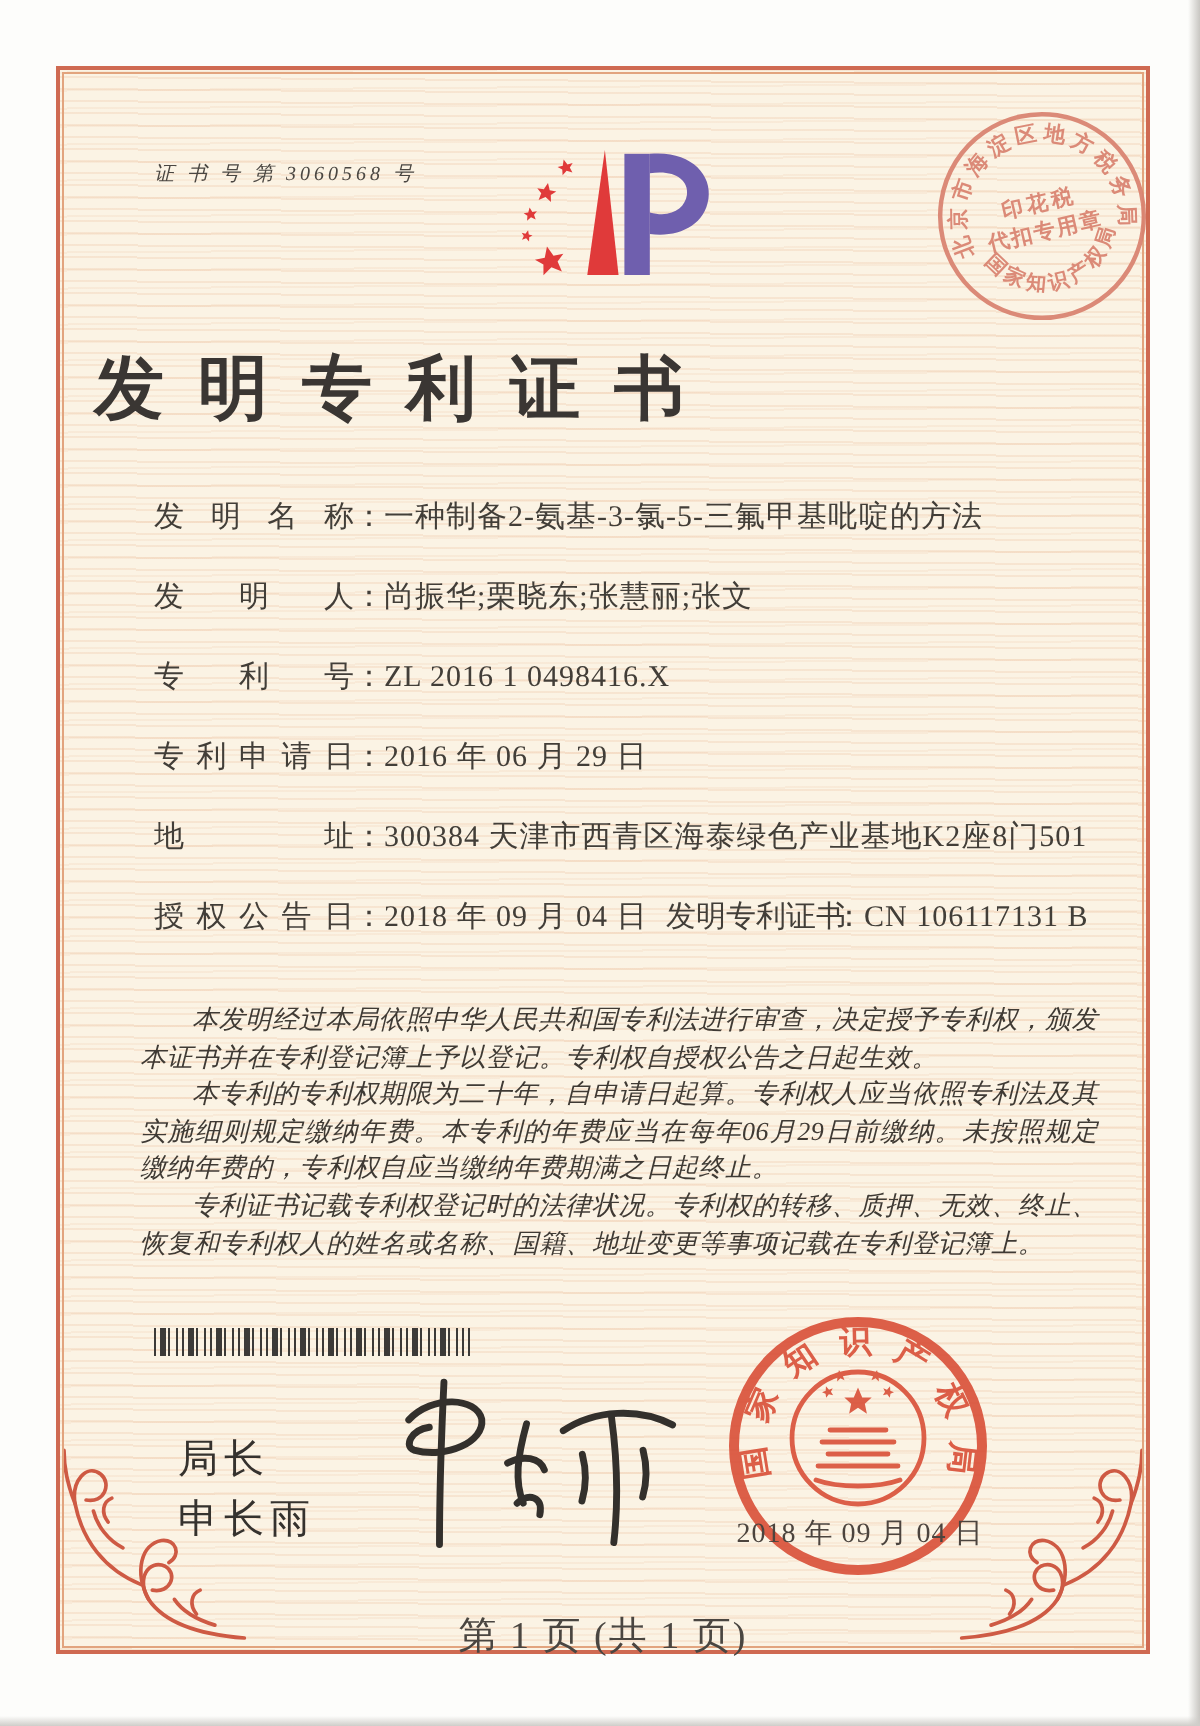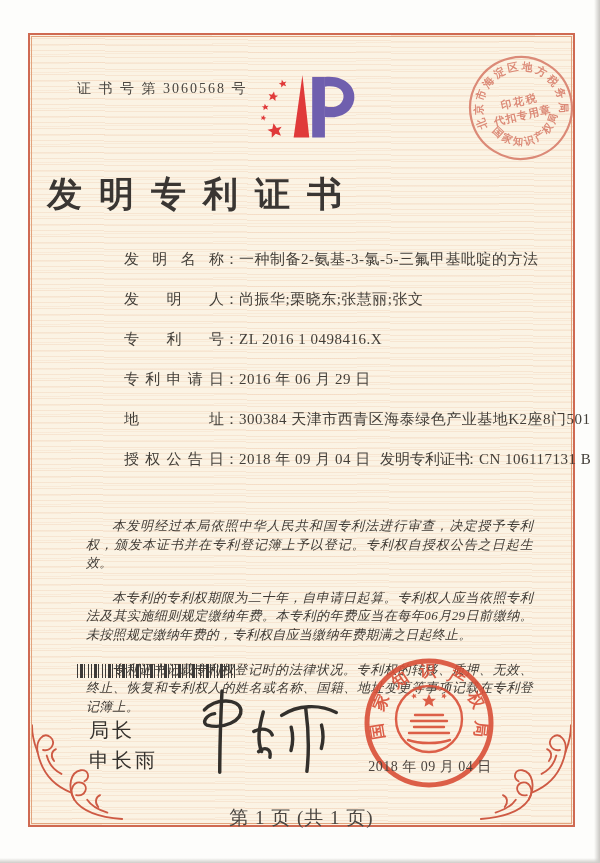--- a/index.html
+++ b/index.html
@@ -5,32 +5,32 @@
   html,body{margin:0;padding:0;}
   body{width:600px;height:863px;background:#ffffff;font-family:"Liberation Serif","DejaVu Serif",serif;overflow:hidden;}
   .page{position:relative;width:600px;height:863px;background:#fdfdfb;}
   .scan-edge-r{position:absolute;right:0;top:0;width:6px;height:100%;background:linear-gradient(to left,#c8c6c2,rgba(200,198,194,0));}
   .scan-edge-b{position:absolute;left:0;bottom:0;width:100%;height:5px;background:linear-gradient(to top,#cfcdc9,rgba(207,205,201,0));}
   .frame{position:absolute;left:28px;top:33px;width:543px;height:790px;border:2px solid #cf6a52;background:
     repeating-linear-gradient(0.4deg, rgba(232,178,140,0.22) 0 1px, rgba(0,0,0,0) 1px 6px),
     repeating-linear-gradient(-0.4deg, rgba(232,178,140,0.14) 0 1px, rgba(0,0,0,0) 1px 9px),
     #fbf3e4;}
   .frame::before{content:"";position:absolute;inset:1px;border:1px solid #e2a47e;pointer-events:none;}
-  .cert-no{position:absolute;left:47px;top:45px;font-size:14px;letter-spacing:2px;color:#4a4641;}
+  .cert-no{position:absolute;left:47px;top:45px;font-size:10px;letter-spacing:2px;color:#4a4641;font-style:italic;}
   .logo{position:absolute;left:212px;top:38px;width:115px;height:86px;}
   .tax-seal{position:absolute;left:435px;top:17px;width:112px;height:112px;transform:rotate(-13deg);opacity:0.92;}
   .title{position:absolute;left:0;top:136px;width:100%;text-align:left;font-size:35px;letter-spacing:17px;padding-left:17px;box-sizing:border-box;color:#3a3633;font-weight:700;}
   .fields{position:absolute;left:47px;top:214px;width:482px;font-size:15px;color:#423e38;}
   .frow{line-height:21px;margin-bottom:19px;position:relative;white-space:nowrap;}
-  .flabel{display:inline-block;width:100px;text-align:justify;text-align-last:justify;vertical-align:top;margin-left:47px;}
+  .flabel{display:inline-block;width:100px;text-align:justify;text-align-last:justify;vertical-align:top;}
   .fval{letter-spacing:0.5px;}
   .fpair2{position:absolute;left:256px;top:0;}
   .fpair2 .flabel{width:84px;}
   .body-text{position:absolute;left:40px;top:466px;width:479px;font-size:13px;line-height:18.6px;color:#3f3a34;font-style:italic;text-align:justify;letter-spacing:0.3px;}
-  .body-text p{margin:16px;text-indent:2em;}
+  .body-text p{margin:0;text-indent:2em;}
   .barcode{position:absolute;left:47px;top:629px;width:158px;height:14px;background:
     repeating-linear-gradient(90deg,#3c3a38 0 1px,rgba(0,0,0,0) 1px 3px,#3c3a38 3px 6px,rgba(0,0,0,0) 6px 7px,#3c3a38 7px 8px,rgba(0,0,0,0) 8px 11px,#3c3a38 11px 12px,rgba(0,0,0,0) 12px 14px);}
   .director{position:absolute;left:59px;top:680px;font-size:20px;color:#35322e;letter-spacing:3px;line-height:30px;}
   .signature{position:absolute;left:163px;top:648px;width:152px;height:96px;}
   .office-seal{position:absolute;left:331px;top:620px;width:136px;height:136px;opacity:0.9;}
   .seal-date{position:absolute;left:330px;top:723px;width:140px;text-align:center;font-size:14px;color:#4c443e;letter-spacing:0.5px;z-index:3;}
   .footer{position:absolute;left:0;top:770px;width:100%;text-align:center;font-size:19px;color:#4a4641;letter-spacing:1px;}
   .orn{position:absolute;bottom:3px;width:92px;height:98px;}
   .orn-r{right:2px;}
   .orn-l{left:2px;transform:scaleX(-1);}

